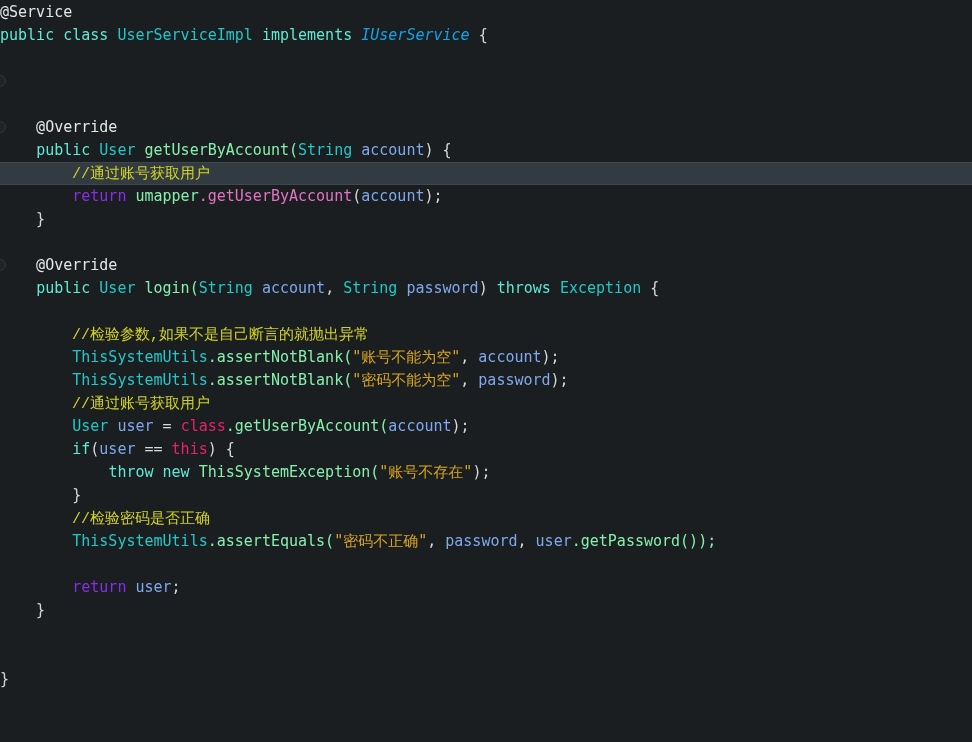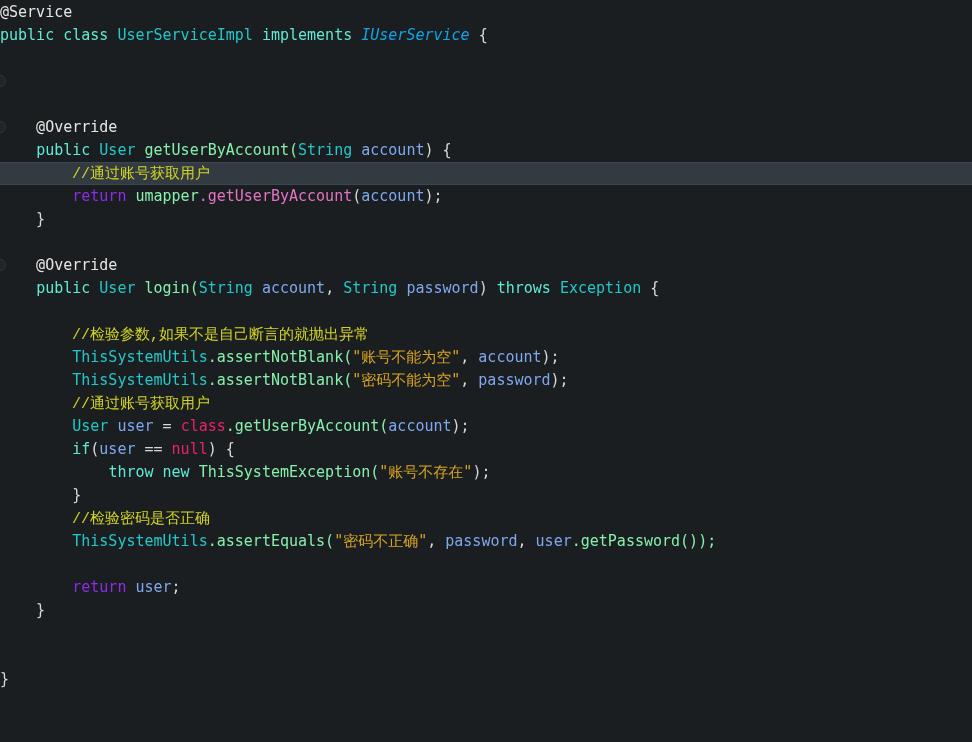--- a/index.html
+++ b/index.html
@@ -102,21 +102,21 @@
       <div class="code-line"><span class="code-text"><span class="t-punct">    }</span></span></div>
       <div class="code-line"><span class="code-text"></span></div>
       <div class="code-line"><span class="gutter-icon"></span><span class="code-text"><span class="t-anno">    @Override</span></span></div>
       <div class="code-line"><span class="code-text"><span class="t-plain">    </span><span class="t-kw">public</span><span class="t-plain"> </span><span class="t-type">User</span><span class="t-plain"> login(</span><span class="t-type">String</span><span class="t-plain"> </span><span class="t-var">account</span><span class="t-punct">, </span><span class="t-type">String</span><span class="t-plain"> </span><span class="t-var">password</span><span class="t-punct">) </span><span class="t-kw">throws</span><span class="t-plain"> </span><span class="t-type">Exception</span><span class="t-punct"> {</span></span></div>
       <div class="code-line"><span class="code-text"></span></div>
       <div class="code-line"><span class="code-text"><span class="t-comment">        //检验参数,如果不是自己断言的就抛出异常</span></span></div>
       <div class="code-line"><span class="code-text"><span class="t-plain">        </span><span class="t-type">ThisSystemUtils</span><span class="t-plain">.assertNotBlank(</span><span class="t-string">"账号不能为空"</span><span class="t-punct">, </span><span class="t-var">account</span><span class="t-punct">);</span></span></div>
       <div class="code-line"><span class="code-text"><span class="t-plain">        </span><span class="t-type">ThisSystemUtils</span><span class="t-plain">.assertNotBlank(</span><span class="t-string">"密码不能为空"</span><span class="t-punct">, </span><span class="t-var">password</span><span class="t-punct">);</span></span></div>
       <div class="code-line"><span class="code-text"><span class="t-comment">        //通过账号获取用户</span></span></div>
       <div class="code-line"><span class="code-text"><span class="t-plain">        </span><span class="t-type">User</span><span class="t-plain"> </span><span class="t-var">user</span><span class="t-punct"> = </span><span class="t-this">class</span><span class="t-plain">.getUserByAccount(</span><span class="t-var">account</span><span class="t-punct">);</span></span></div>
-      <div class="code-line"><span class="code-text"><span class="t-plain">        </span><span class="t-kw">if</span><span class="t-punct">(</span><span class="t-var">user</span><span class="t-punct"> == </span><span class="t-null">null</span><span class="t-punct">) {</span></span></div>
+      <div class="code-line"><span class="code-text"><span class="t-plain">        </span><span class="t-kw">if</span><span class="t-punct">(</span><span class="t-var">user</span><span class="t-punct"> == </span><span class="t-null">this</span><span class="t-punct">) {</span></span></div>
       <div class="code-line"><span class="code-text"><span class="t-plain">            </span><span class="t-kw">throw</span><span class="t-plain"> </span><span class="t-kw">new</span><span class="t-plain"> ThisSystemException(</span><span class="t-string">"账号不存在"</span><span class="t-punct">);</span></span></div>
       <div class="code-line"><span class="code-text"><span class="t-punct">        }</span></span></div>
       <div class="code-line"><span class="code-text"><span class="t-comment">        //检验密码是否正确</span></span></div>
       <div class="code-line"><span class="code-text"><span class="t-plain">        </span><span class="t-type">ThisSystemUtils</span><span class="t-plain">.assertEquals(</span><span class="t-string">"密码不正确"</span><span class="t-punct">, </span><span class="t-var">password</span><span class="t-punct">, </span><span class="t-var">user</span><span class="t-plain">.getPassword());</span></span></div>
       <div class="code-line"><span class="code-text"></span></div>
       <div class="code-line"><span class="code-text"><span class="t-plain">        </span><span class="t-return">return</span><span class="t-plain"> </span><span class="t-var">user</span><span class="t-punct">;</span></span></div>
       <div class="code-line"><span class="code-text"><span class="t-punct">    }</span></span></div>
       <div class="code-line"><span class="code-text"></span></div>
       <div class="code-line"><span class="code-text"></span></div>
       <div class="code-line"><span class="code-text"><span class="t-punct">}</span></span></div>

